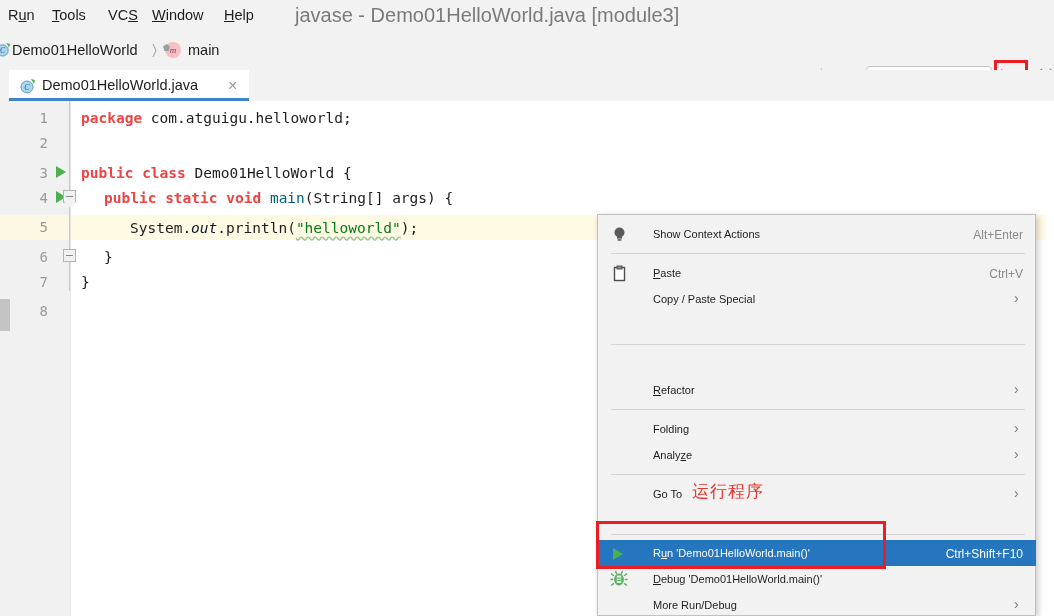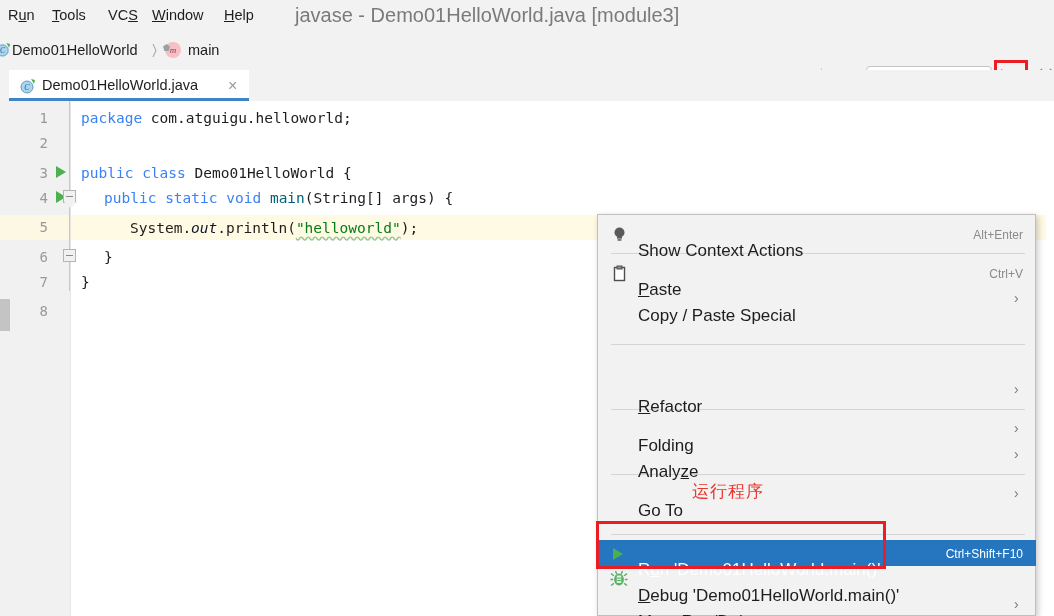--- a/index.html
+++ b/index.html
@@ -317,21 +317,21 @@
   }
   .codeline {
     position: absolute;
     left: 81px;
     font-family: "DejaVu Sans Mono", monospace;
     font-size: 14.5px;
     line-height: 21px;
     white-space: pre;
     color: #1d1d1d;
   }
-  .kw { color: #3b82f6; font-weight: 400; }
+  .kw { color: #ef4444; font-weight: 700; }
   .str { color: #067d17; }
   .fld { color: #0f172a; font-style: italic; }
   .plain { color: #1d1d1d; }
   .wavy {
     text-decoration: underline;
     text-decoration-style: wavy;
     text-decoration-color: #9ac49a;
     text-underline-offset: 3px;
   }
   #editor-right-strip {
@@ -356,26 +356,25 @@
     left: 1px;
     width: 437px;
     height: 26px;
     cursor: default;
   }
   .mi.sel {
     background: #2675bf;
   }
   .mi-label {
     position: absolute;
-    left: 39px; top: 4px;
-    font-size: 17px;
+    left: 54px; top: 4px;
+    font-size: 11px;
     color: #1d1d1d;
     line-height: 19px;
     white-space: nowrap;
-    margin-top: 16px;
   }
   .mi.sel .mi-label { color: #ffffff; }
   .mi-label .mn {
     text-decoration: underline;
     text-underline-offset: 1px;
   }
   .mi-accel {
     position: absolute;
     right: 13px; top: 5px;
     font-size: 12px;

